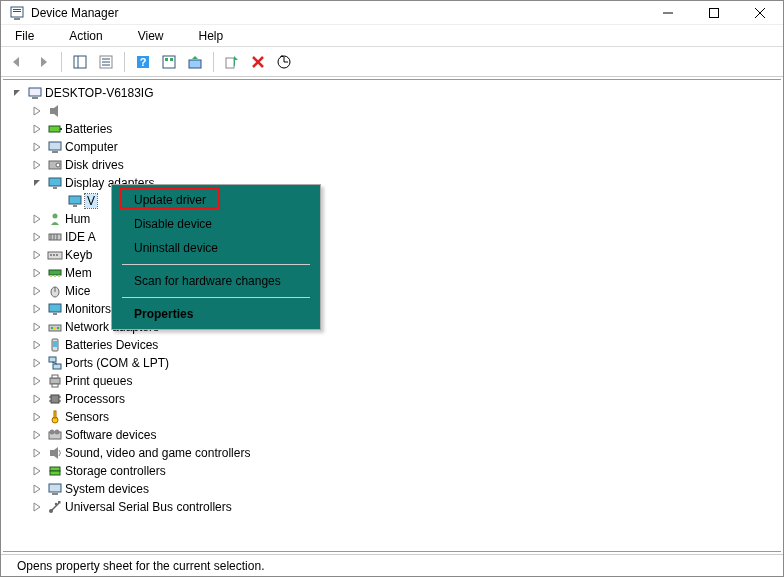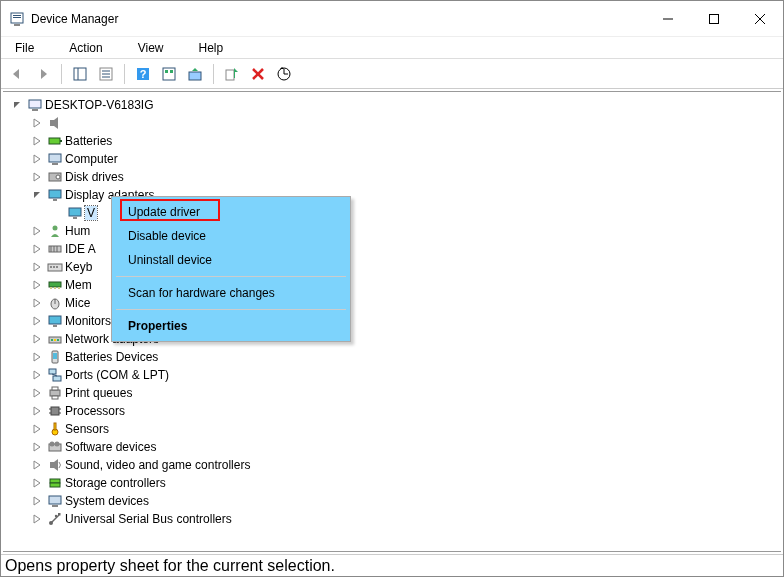--- a/index.html
+++ b/index.html
@@ -9,21 +9,21 @@
     font-size: 12px;
     background: #fff;
     width: 784px;
     height: 577px;
     border: 1px solid #888;
     display: flex;
     flex-direction: column;
     overflow: hidden;
   }
   .titlebar {
-    height: 36px;
+    height: 24px;
     display: flex;
     align-items: center;
     padding: 0 0 0 8px;
     background: #fff;
     border-bottom: 1px solid #eee;
   }
   .titlebar .app-icon {
     width: 16px; height: 16px; margin-right: 6px;
   }
   .titlebar .title { flex:1; font-size: 12px; }
@@ -87,44 +87,44 @@
   .indent2 { margin-left: 40px; }
   .selected {
     background:#cce8ff;
     outline: 1px dotted #666;
     padding: 0 2px;
   }
   .context-menu {
     position:absolute;
     left: 108px;
     top: 104px;
-    width: 240px;
-    background:#7dd3fc;
+    width: 210px;
+    background:#0f766e;
     border: 1px solid #aaa;
     box-shadow: 3px 3px 3px rgba(0,0,0,.2);
-    padding: 3px 2px;
+    padding: 3px 8px;
   }
   .ctx-item {
     padding: 5px 14px;
     font-size: 12px;
   }
   .ctx-item.bold { font-weight: bold; }
   .ctx-sep { height:1px; background:#ccc; margin:4px 2px; }
   .highlight-box {
     position:absolute;
     border: 2px solid #e11;
     pointer-events:none;
   }
   .statusbar {
     height: 22px;
     border-top: 1px solid #ccc;
     display:flex;
     align-items:center;
-    padding-left: 4px;
-    font-size: 16px;
+    padding-left: 16px;
+    font-size: 12px;
     background:#fff;
   }
   svg { display:block; }
 </style>
 </head>
 <body>
 
 <div class="titlebar">
   <span class="app-icon">
     <svg width="16" height="16">

